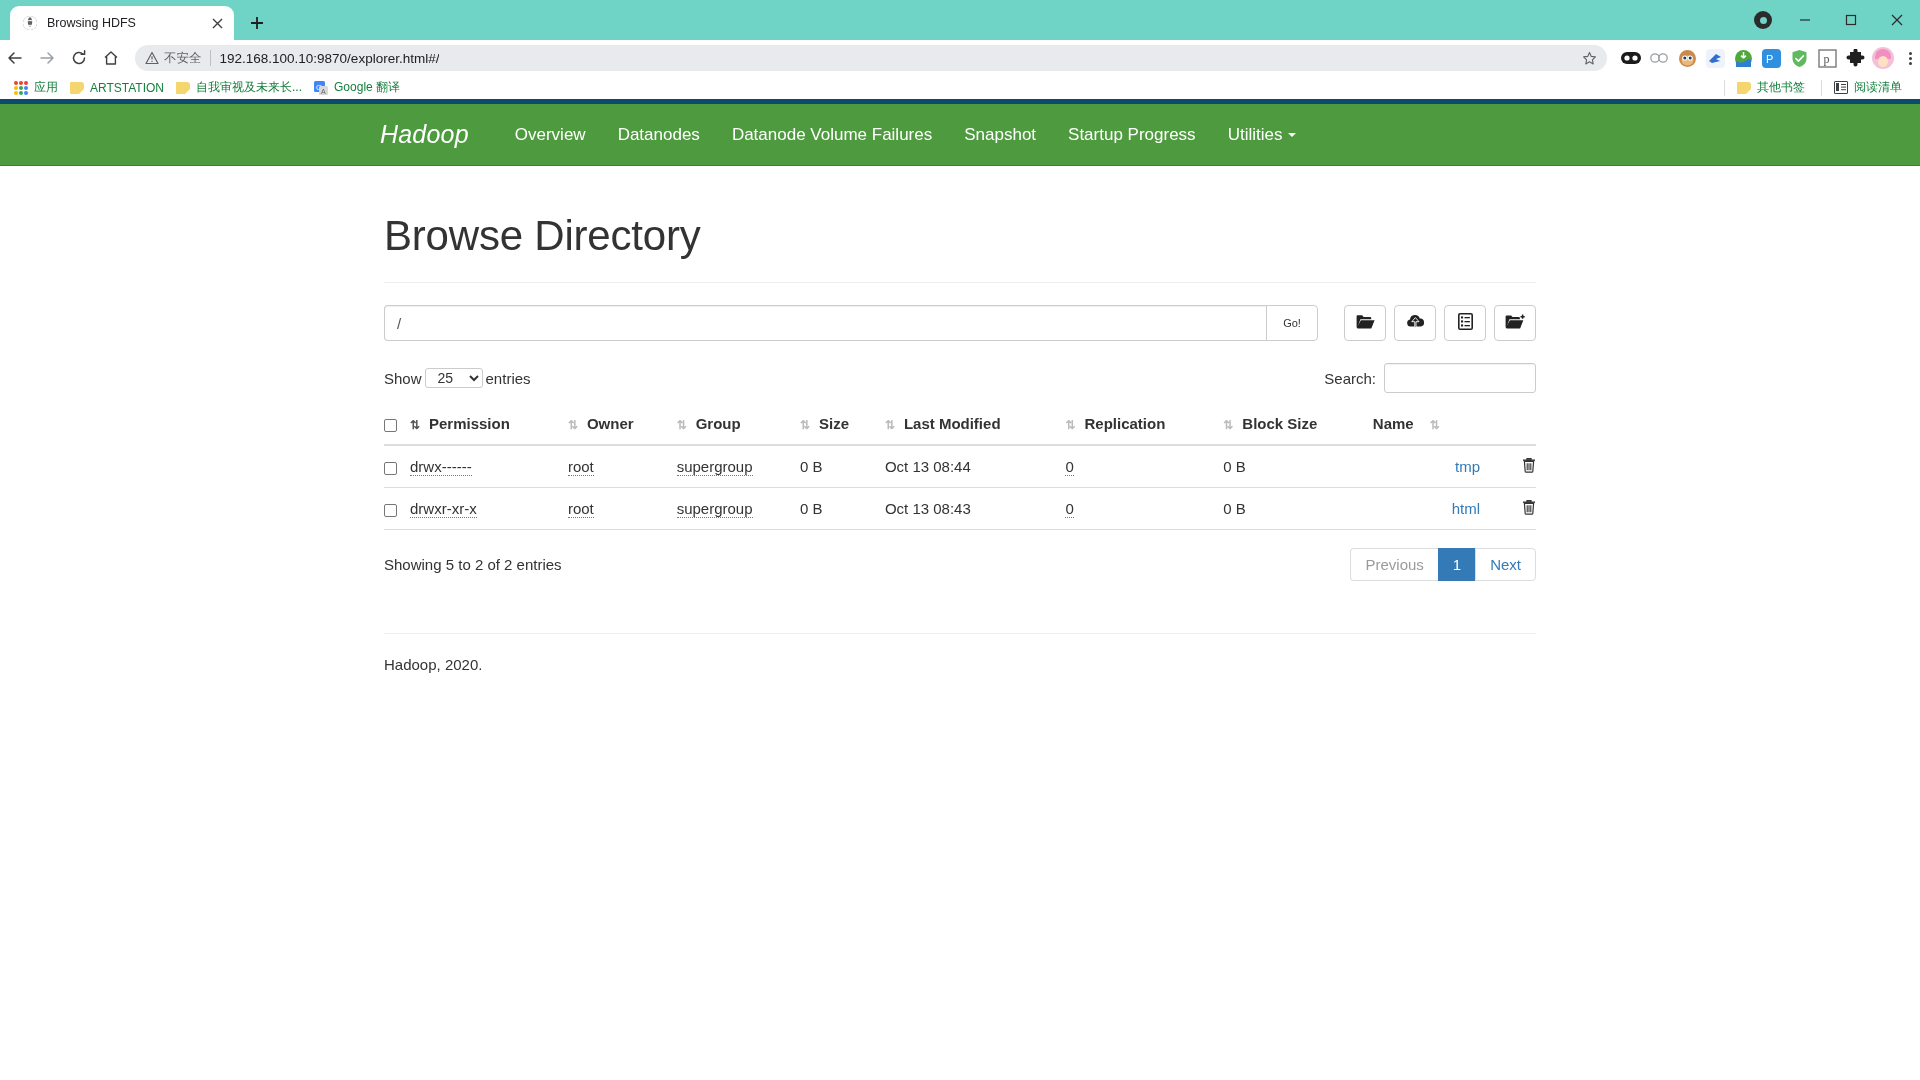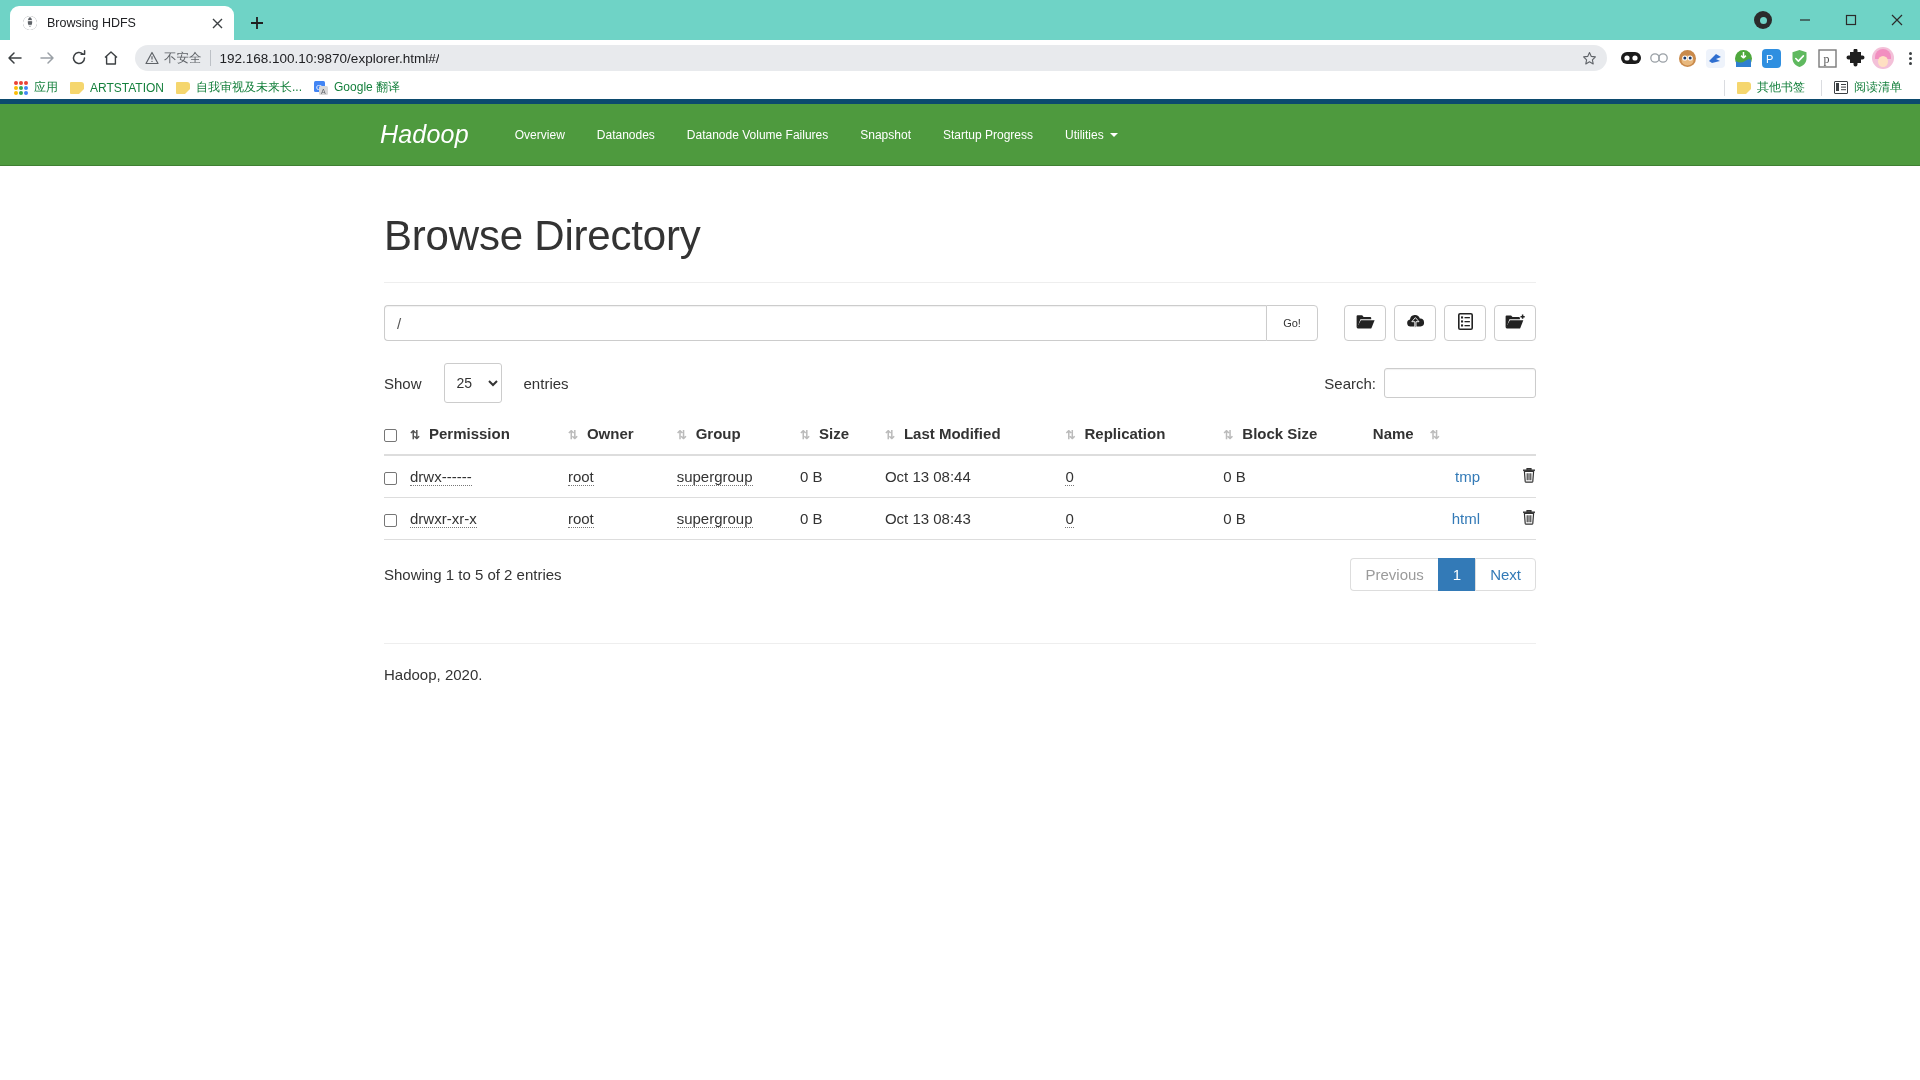--- a/index.html
+++ b/index.html
@@ -170,21 +170,21 @@
   .brand {
     font-size: 25px;
     color: #ffffff;
     margin-right: 30px;
     letter-spacing: 0.2px;
     font-style: italic;
   }
   .navlinks { display:flex; align-items:center; gap: 0; }
   .navlink {
     color: #ffffff;
-    font-size: 12px;
+    font-size: 17px;
     padding: 0 16px;
     white-space: nowrap;
   }
   .caret {
     display:inline-block; margin-left:6px;
     border-left:4px solid transparent; border-right:4px solid transparent;
     border-top:4px solid #ffffff; vertical-align:middle;
   }
 
   .container {
@@ -228,23 +228,23 @@
   .tool-btn {
     width: 42px; height: 36px;
     border:1px solid #cccccc; border-radius:4px;
     background:#ffffff;
     display:flex; align-items:center; justify-content:center;
     cursor:pointer;
     color:#222;
   }
 
   .table-controls { display:flex; align-items:center; margin-bottom:14px; }
-  .show-entries { font-size:15px; color:#333; display:flex; align-items:center; gap:22px; }
+  .show-entries { font-size:15px; color:#333; display:flex; align-items:center; gap:3px; }
   .len-select {
-    height:40px; border:1px solid #cccccc; border-radius:3px;
+    height:20px; border:1px solid #cccccc; border-radius:3px;
     font-size:14px; color:#333; padding: 0 4px 0 8px;
     font-family:"Liberation Sans",sans-serif;
     background:#fff;
   }
   .search-box { margin-left:auto; display:flex; align-items:center; gap:8px; font-size:15px; color:#333; }
   .search-input {
     width: 152px; height:30px;
     border:1px solid #cccccc; border-radius:3px;
     padding: 0 8px; font-size:14px; outline:none;
     font-family:"Liberation Sans",sans-serif;
@@ -650,21 +650,21 @@
                   <path d="M2.4 4.4h9.2l-.8 10a.9.9 0 0 1-.9.8H4.1a.9.9 0 0 1-.9-.8z" fill="none" stroke="#333" stroke-width="1.2"></path>
                   <path d="M5.2 6.2v7M7 6.2v7M8.8 6.2v7" stroke="#333" stroke-width="1.1"></path>
                 </svg>
             </span>
           </td>
         </tr>
       </tbody>
     </table>
 
     <div class="table-footer">
-      <span class="info">Showing 1 to 5 of 2 entries</span>
+      <span class="info">Showing 5 to 2 of 2 entries</span>
       <div class="pagination">
         <span class="pg disabled">Previous</span>
         <span class="pg active">1</span>
         <span class="pg">Next</span>
       </div>
     </div>
 
     <hr class="footer-hr">
     <div class="footer-text">Hadoop, 2020.</div>
   </div>

